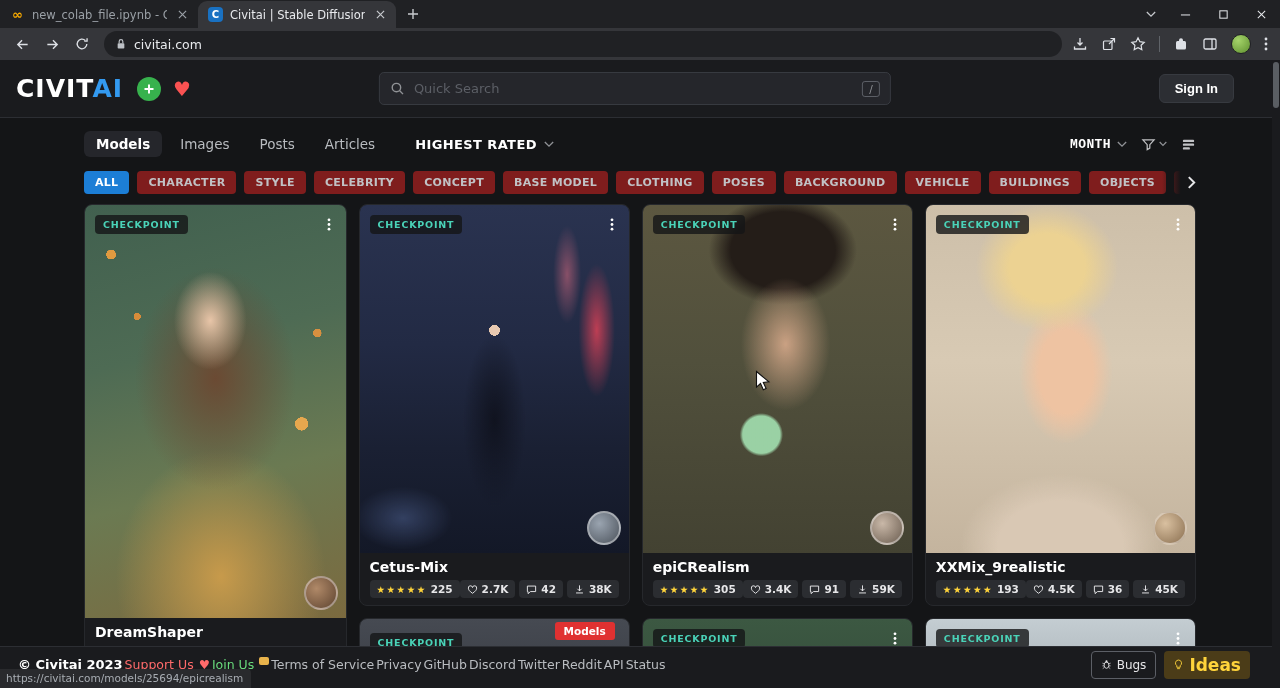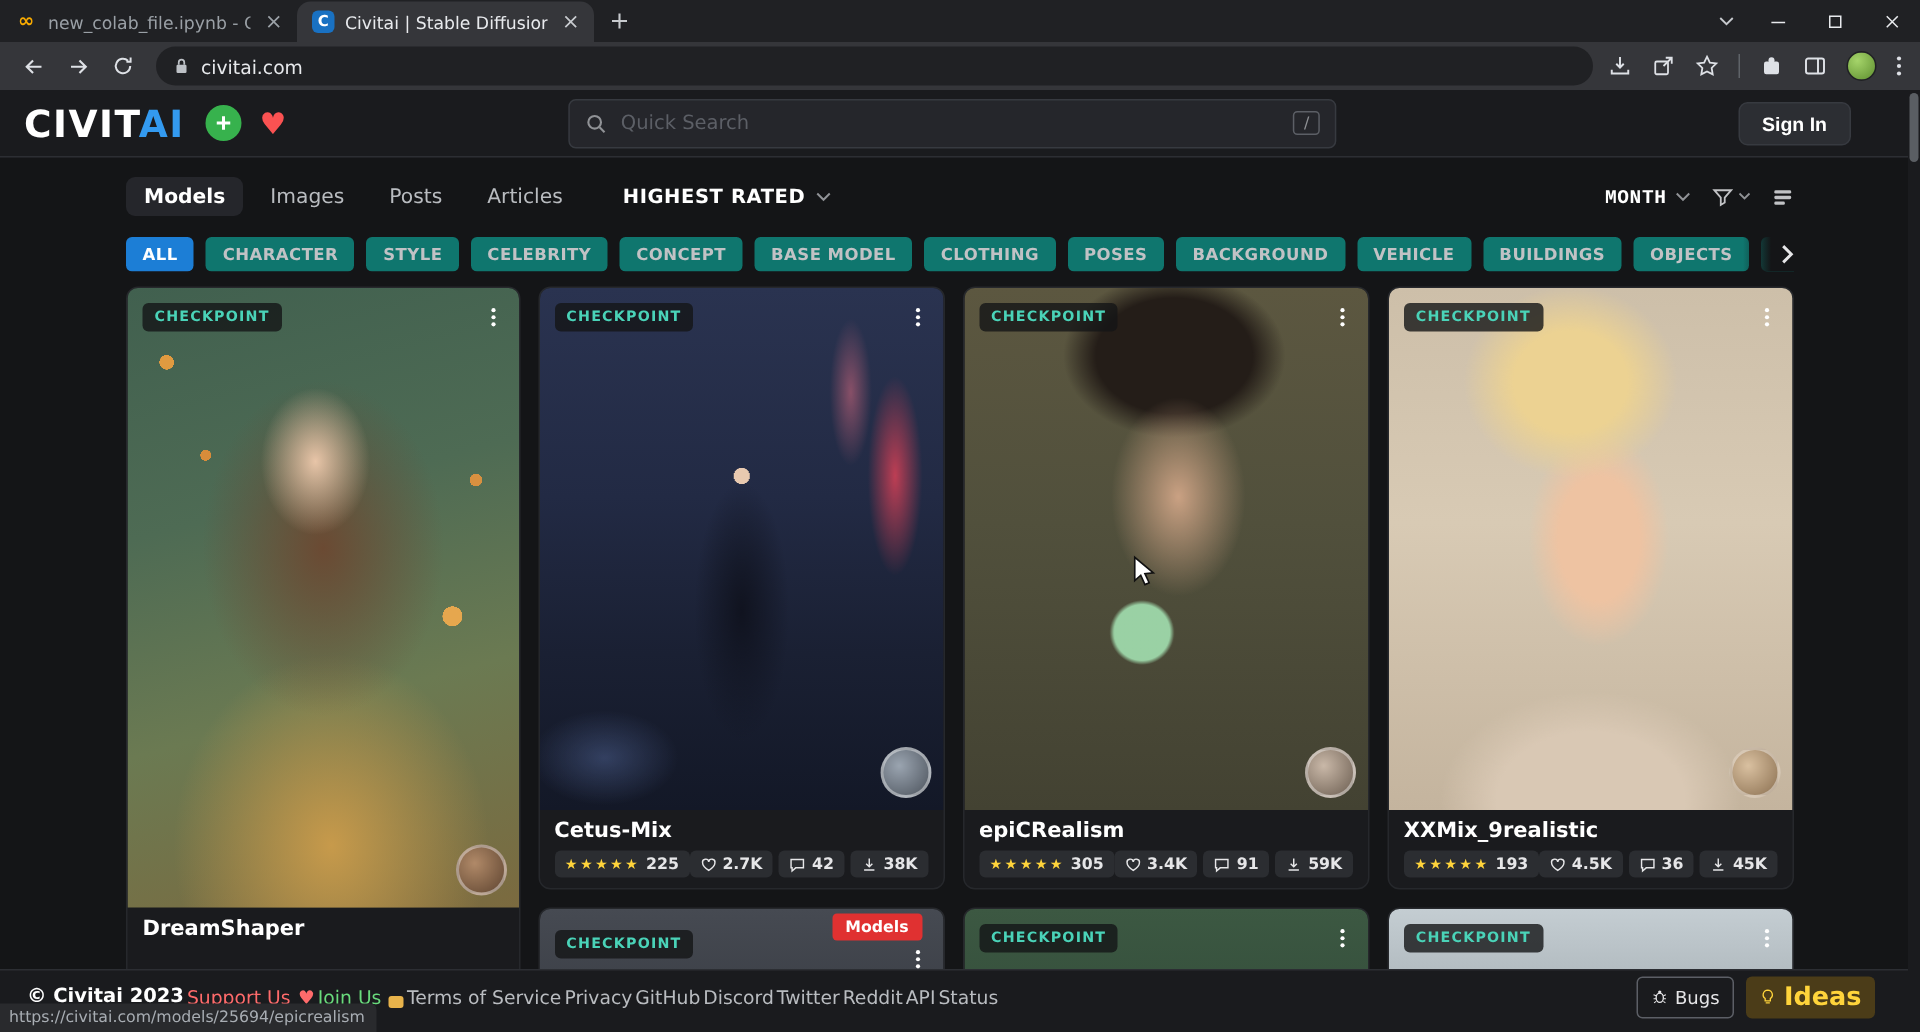--- a/index.html
+++ b/index.html
@@ -26,42 +26,42 @@
   .navbtn { width:28px; height:28px; display:flex; align-items:center; justify-content:center; color:#dee1e6; border-radius:50%; flex:0 0 auto; }
   .urlbar { flex:1; height:26px; margin:0 8px 0 6px; background:#202124; border-radius:13px; display:flex; align-items:center; gap:8px; padding:0 12px; color:#e8eaed; font-size:12.5px; }
   .urlbar .lock { color:#bdc1c6; }
   .toolbar-icons { display:flex; align-items:center; gap:13px; padding-right:4px; color:#dee1e6; }
   .tb-sep { width:1px; height:16px; background:#5f6368; }
   .chrome-avatar { width:20px; height:20px; border-radius:50%; background:radial-gradient(circle at 35% 30%, #a5d46a, #5e8f2f); border:1px solid #202124; }
 
   
   .page { position:absolute; top:60px; left:0; right:0; bottom:0; background:#141517; overflow:hidden; z-index:1; }
 
-  .site-header { height:45px; background:#1a1b1e; border-bottom:1px solid #2c2e33; display:flex; align-items:center; padding:0 16px; position:relative; }
+  .site-header { height:58px; background:#1a1b1e; border-bottom:1px solid #2c2e33; display:flex; align-items:center; padding:0 16px; position:relative; }
   .logo { font-size:25px; font-weight:800; letter-spacing:1px; color:#ffffff; }
   .logo .accent { color:#339af0; }
   .hdr-plus { width:24px; height:24px; border-radius:50%; background:#37b24d; color:#fff; display:flex; align-items:center; justify-content:center; margin-left:14px; }
   .hdr-heart { color:#fa5252; margin-left:12px; font-size:20px; line-height:1; }
   .searchbox { position:absolute; left:50%; transform:translateX(-51%); width:512px; height:33px; background:#25262b; border:1px solid #373a40; border-radius:5px; display:flex; align-items:center; gap:9px; padding:0 10px; }
   .searchbox .ph { color:#5c5f66; font-size:13px; flex:1; }
   .searchbox .mag { color:#909296; }
   .slashkey { border:1px solid #5c5f66; border-radius:3px; color:#909296; font-size:10.5px; padding:1px 6px; }
   .signin { margin-left:auto; margin-right:30px; background:#2c2e33; border:1px solid #373a40; color:#fff; font-size:13px; font-weight:600; padding:6px 15px; border-radius:6px; }
 
   .nav-row { width:1112px; margin:12px auto 0; height:28px; display:flex; align-items:center; gap:6px; }
   .mtab { padding:5px 12px; font-size:13.5px; color:#b9bcc0; border-radius:6px; }
   .mtab.active { background:#25262b; color:#fff; font-weight:600; }
   .sort-dd { display:flex; align-items:center; gap:7px; color:#fff; font-weight:700; font-size:13px; letter-spacing:.4px; margin-left:22px; }
   .sort-dd .chev, .right-tools .chev { color:#909296; }
   .right-tools { margin-left:auto; display:flex; align-items:center; gap:14px; color:#c1c2c5;font-family:Liberation Mono, monospace; }
   .period-dd { display:flex; align-items:center; gap:6px; color:#fff; font-weight:700; font-size:13px; letter-spacing:.4px; }
   .tool-ic { color:#c1c2c5; display:flex; align-items:center; gap:3px; }
 
   .chips-row { width:1112px; margin:12px auto 0; height:24px; display:flex; gap:8px; align-items:center; overflow:hidden; position:relative; }
-  .chip { flex:0 0 auto; background:#0f766e; color:#c1c2c5; font-size:11px; font-weight:600; letter-spacing:.3px; padding:5px 11px; border-radius:4px; white-space:nowrap; }
+  .chip { flex:0 0 auto; background:#7f1d1d; color:#c1c2c5; font-size:11px; font-weight:600; letter-spacing:.3px; padding:5px 11px; border-radius:4px; white-space:nowrap; }
   .chip.active { background:#1c7ed6; color:#fff; }
   .chips-next { position:absolute; right:0; top:0; bottom:0; width:34px; background:linear-gradient(90deg, rgba(20,21,23,0), #141517 55%); display:flex; align-items:center; justify-content:flex-end; color:#e6e6e8; }
 
   
   .grid { width:1112px; margin:10px auto 0; display:flex; gap:12px; align-items:flex-start; }
   .col { flex:1; display:flex; flex-direction:column; gap:12px; }
   .card { position:relative; background:#1a1b1e; border:1px solid #26282c; border-radius:8px; overflow:hidden; }
   .cimg { width:100%; position:relative; }
   .h-tall { height:413px; }
   .h-std { height:348px; }
@@ -115,21 +115,21 @@
     radial-gradient(ellipse 120px 55px at 72% 100%, #5f7b40 0 50%, rgba(95,123,64,0) 80%),
     linear-gradient(180deg, #c4cdd2 0%, #9fa8ad 55%, #7d8683 100%); }
   .av-1 { background:radial-gradient(circle at 35% 35%, #b08968, #5e4430); }
   .av-2 { background:radial-gradient(circle at 35% 35%, #9aa4b0, #4c535c); }
   .av-3 { background:radial-gradient(circle at 35% 35%, #c9b8a8, #6b5d50); }
   .av-4 { background:radial-gradient(circle at 35% 35%, #d9c0a0, #8a6f50); }
 
   
   .footer { position:absolute; left:0; right:0; top:586px; bottom:0; background:#1a1b1e; border-top:1px solid #2c2e33; display:flex; align-items:center; padding:0 30px 6px 18px; gap:2px; z-index:20; }
   .copyright { color:#fff; font-size:13px; font-weight:700; white-space:nowrap; }
-  .flink { color:#b9bcc0; font-size:12.5px; white-space:nowrap; display:flex; align-items:flex-end; gap:5px; }
+  .flink { color:#b9bcc0; font-size:12.5px; white-space:nowrap; display:flex; align-items:flex-start; gap:5px; }
   .flink.red { color:#ff6b6b; }
   .flink.green { color:#69db7c; }
   .briefcase { width:10px; height:8px; background:#e8b34b; border-radius:2px; display:inline-block; }
   .fbtns { margin-left:auto; display:flex; gap:8px; }
   .bugs-btn { display:flex; align-items:center; gap:5px; border:1px solid #5c5f66; border-radius:4px; color:#e6e6e8; font-size:12px; padding:4px 9px; }
   .ideas-btn { display:flex; align-items:center; gap:5px; background:rgba(250,176,5,.22); border-radius:4px; color:#ffd43b; font-size:17px; font-weight:600; padding:4px 9px; }
 
   
   .scrollbar { position:absolute; top:0; right:0; bottom:0; width:8px; background:#1a1b1e; z-index:25; }
   .scroll-thumb { position:absolute; top:2px; left:1px; width:6px; height:46px; background:#5a5e63; border-radius:3px; }

